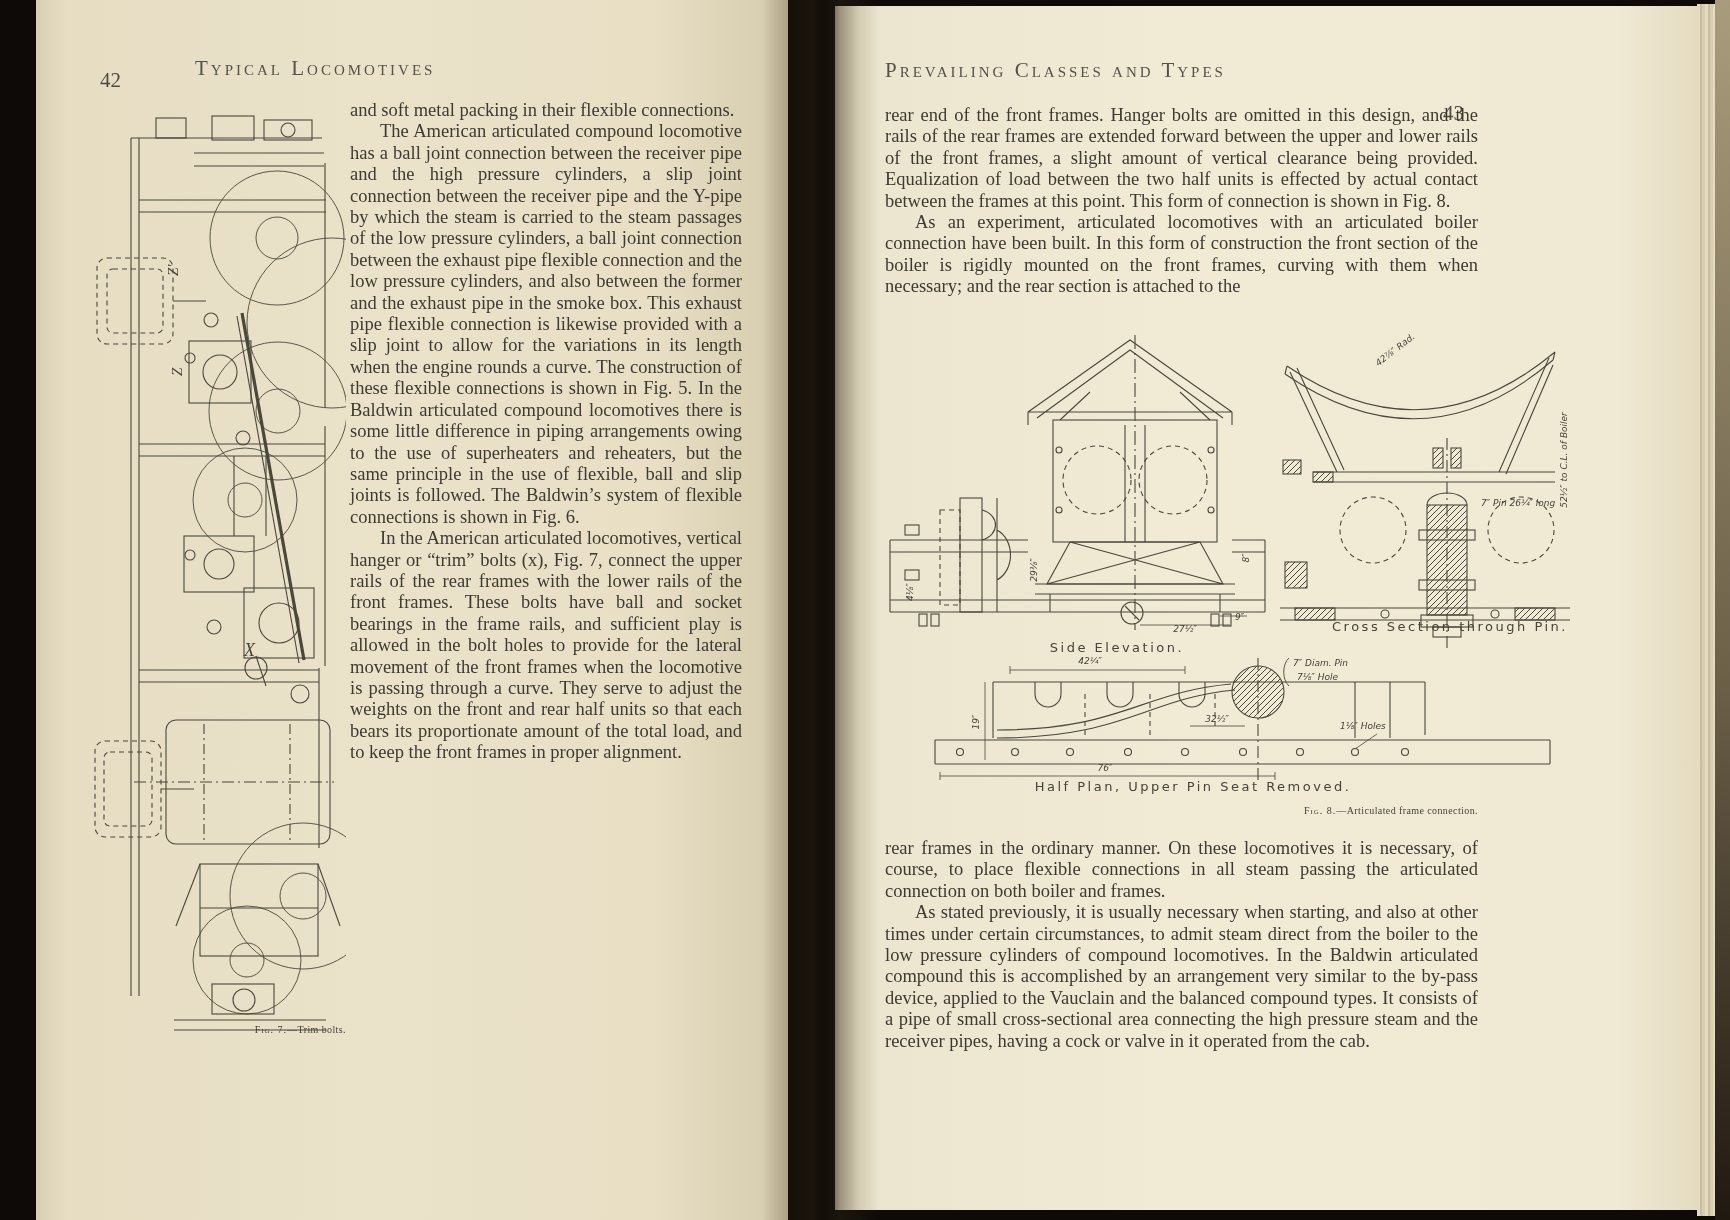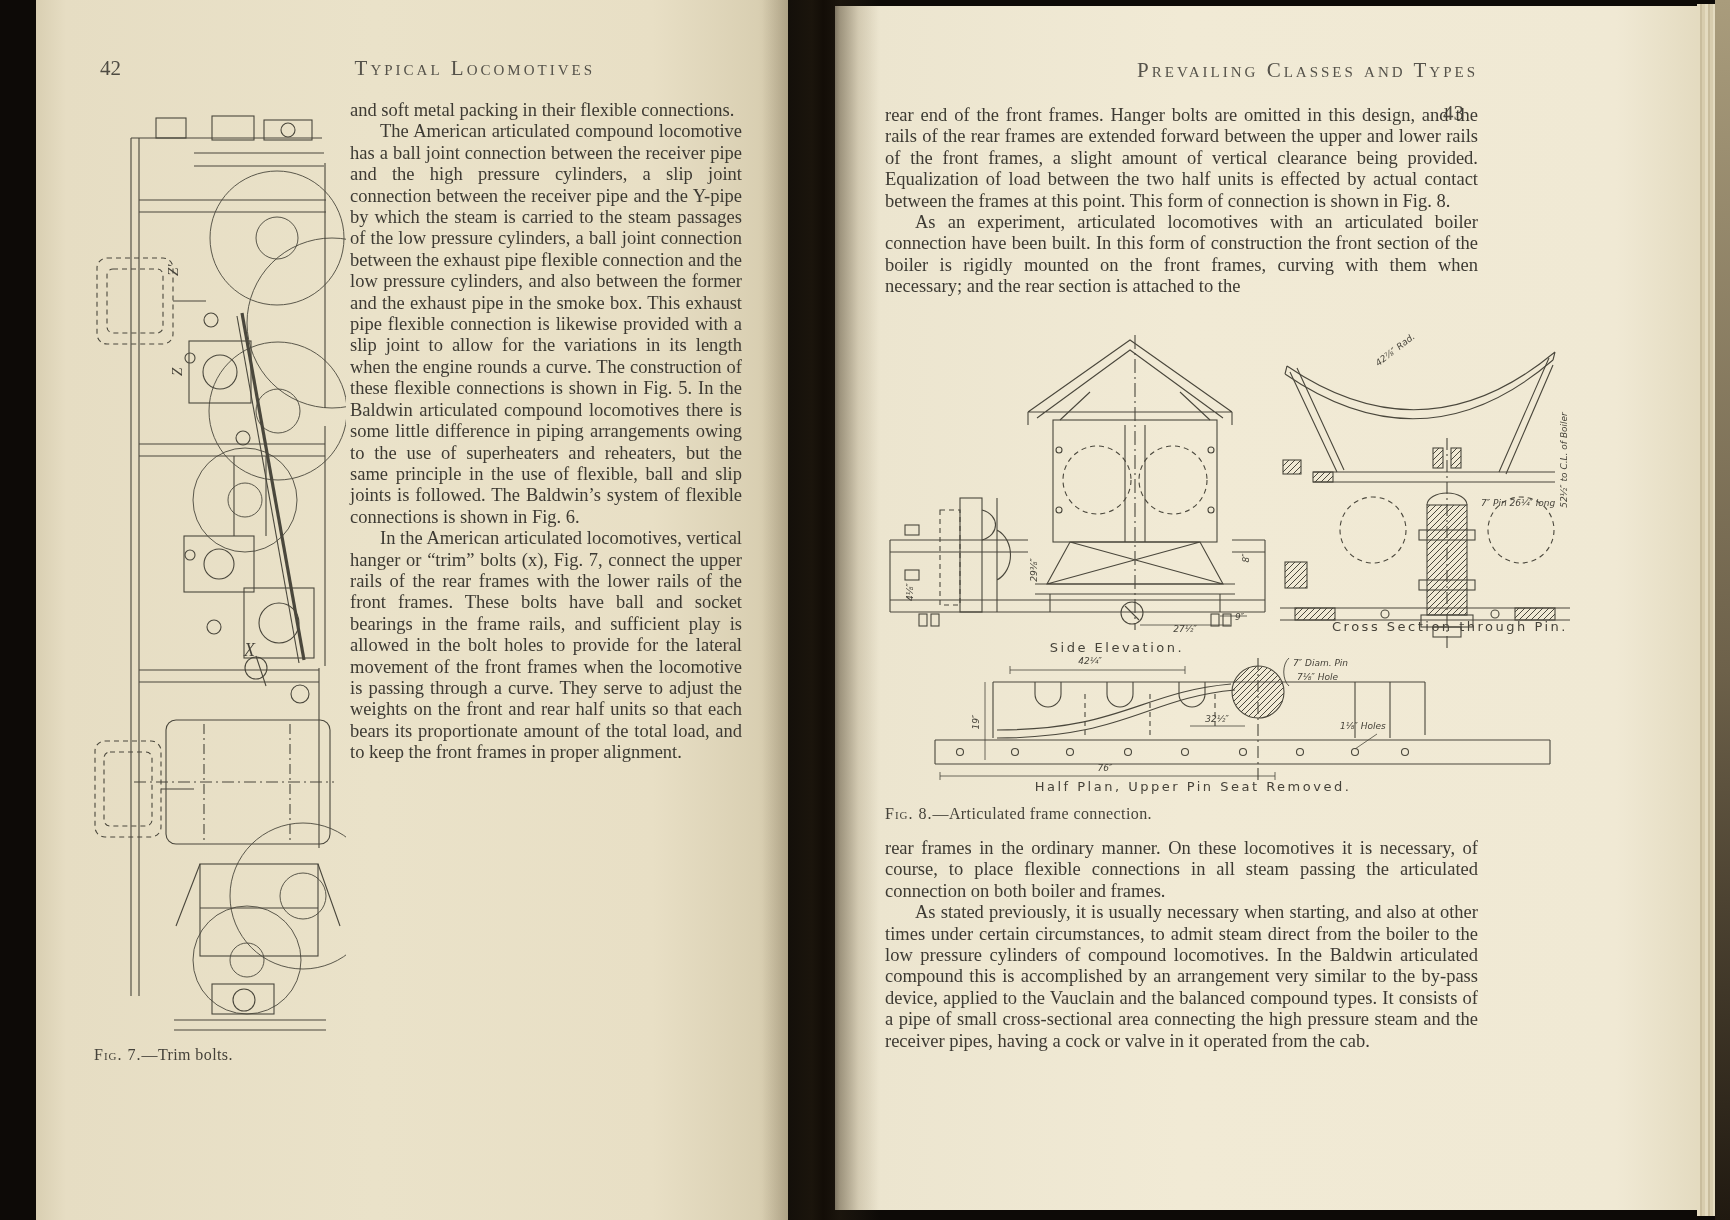--- a/index.html
+++ b/index.html
@@ -11,42 +11,42 @@
   .page-right{left:835px;top:6px;width:868px;height:1204px;
     background:linear-gradient(90deg,#ddd3b8 0%,#ece5cf 5%,#f1ead5 40%,#f0e9d4 90%,#e3dabf 100%);}
   .gutter{position:absolute;left:762px;top:0;width:118px;height:1220px;z-index:6;pointer-events:none;
     background:linear-gradient(90deg,rgba(50,40,24,0) 0%,rgba(50,40,24,.18) 22%,rgba(38,29,16,.55) 42%,
       rgba(20,14,7,.82) 52%,rgba(50,40,24,.38) 66%,rgba(80,66,42,.12) 82%,rgba(80,66,42,0) 100%);}
   .edge-stack{position:absolute;left:1697px;top:4px;width:20px;height:1212px;z-index:5;
     background:repeating-linear-gradient(90deg,#e4dbc0 0 3px,#c9bd9d 3px 5px,#d8cdae 5px 8px);}
   .edge-dark{position:absolute;left:1715px;top:0;width:15px;height:1220px;z-index:5;
     background:linear-gradient(180deg,#a99c7c 0%,#6d614a 55%,#201910 100%);}
   .runhead{position:absolute;font-variant:small-caps;letter-spacing:3px;
-    font-size:21px;color:#55524a;text-align:right;}
+    font-size:21px;color:#55524a;text-align:left;}
   .pagenum{position:absolute;font-size:21px;color:#4e4b42;}
   .bodytext{position:absolute;color:#3d3a33;font-size:18.5px;line-height:21.4px;
     text-align:justify;}
   .bodytext p{margin:0;}
   .bodytext p.indent{text-indent:30px;}
-  .fig-caption{position:absolute;font-size:16px;color:#45423a;text-align:left;letter-spacing:.4px;}
+  .fig-caption{position:absolute;font-size:10px;color:#45423a;text-align:right;letter-spacing:.4px;}
   .fig-caption .sc{font-variant:small-caps;letter-spacing:1px;}
   .drawing{position:absolute;}
   svg text{fill:#46433a;stroke:none;font-family:"DejaVu Sans", sans-serif;}
   .fig-label{font-size:13px;letter-spacing:2.5px;}
   .dim{font-size:9px;font-style:italic;}
   .zl{font-family:"Liberation Serif",serif;font-size:15px;font-style:italic;}
 </style>
 </head>
 <body>
 
 <div class="book">
 
   <div class="page page-left">
 
-    <div class="pagenum" style="left:64px;top:56px;font-family:Liberation Serif, serif;">42</div>
+    <div class="pagenum" style="left:64px;top:68px;font-family:Liberation Serif, serif;">42</div>
 
     <div class="runhead" style="left:159px;top:56px;width:400px;">Typical Locomotives</div>
 
     <svg class="drawing" style="left:58px;top:108px;" width="252" height="928" viewBox="0 0 252 928">
       <g stroke="#4a473c" fill="none" stroke-width="1.1">
         <path d="M37,30 V888 M45,30 V888"></path>
         <path d="M231,55 V300 M231,318 V558 M225,560 V740"></path>
         <path d="M37,30 H228 M100,45 H230 M100,58 H230"></path>
         <rect x="62" y="10" width="30" height="20"></rect>
         <rect x="118" y="8" width="42" height="24"></rect>
@@ -97,21 +97,21 @@
         <rect x="118" y="876" width="62" height="30"></rect>
           <circle cx="150" cy="892" r="11"></circle>
         <path d="M80,912 H232 M80,922 H232"></path>
         <path d="M162,548 L172,578"></path>
       </g>
       <text class="zl" transform="rotate(-90 84 168)" x="84" y="168">Z′</text>
       <text class="zl" transform="rotate(-90 88 268)" x="88" y="268">Z</text>
       <text class="zl" x="150" y="548" style="font-size:18px;">X</text>
     </svg>
 
-    <div class="fig-caption" style="left:58px;top:1046px;width:252px;">
+    <div class="fig-caption" style="left:58px;top:1024px;width:252px;">
       <span class="sc">Fig. 7.</span><span>—Trim bolts.</span>
     </div>
 
     <div class="bodytext" style="left:314px;top:100px;width:392px;">
       <p>and soft metal packing in their flexible connections.</p>
       <p class="indent">The American articulated compound locomotive has a ball joint connection between the receiver pipe and the high pressure cylinders, a slip joint connection between the receiver pipe and the Y-pipe by which the steam is carried to the steam passages of the low pressure cylinders, a ball joint connection between the exhaust pipe flexible connection and the low pressure cylinders, and also between the former and the exhaust pipe in the smoke box.  This exhaust pipe flexible connection is likewise provided with a slip joint to allow for the variations in its length when the engine rounds a curve.  The construction of these flexible connections is shown in Fig. 5.  In the Baldwin articulated compound locomotives there is some little difference in piping arrangements owing to the use of superheaters and reheaters, but the same principle in the use of flexible, ball and slip joints is followed.  The Baldwin’s system of flexible connections is shown in Fig. 6.</p>
       <p class="indent">In the American articulated locomotives, vertical hanger or “trim” bolts (x), Fig. 7, connect the upper rails of the rear frames with the lower rails of the front frames.  These bolts have ball and socket bearings in the frame rails, and sufficient play is allowed in the bolt holes to provide for the lateral movement of the front frames when the locomotive is passing through a curve.  They serve to adjust the weights on the front and rear half units so that each bears its proportionate amount of the total load, and to keep the front frames in proper alignment.</p>
     </div>
   </div>
 

